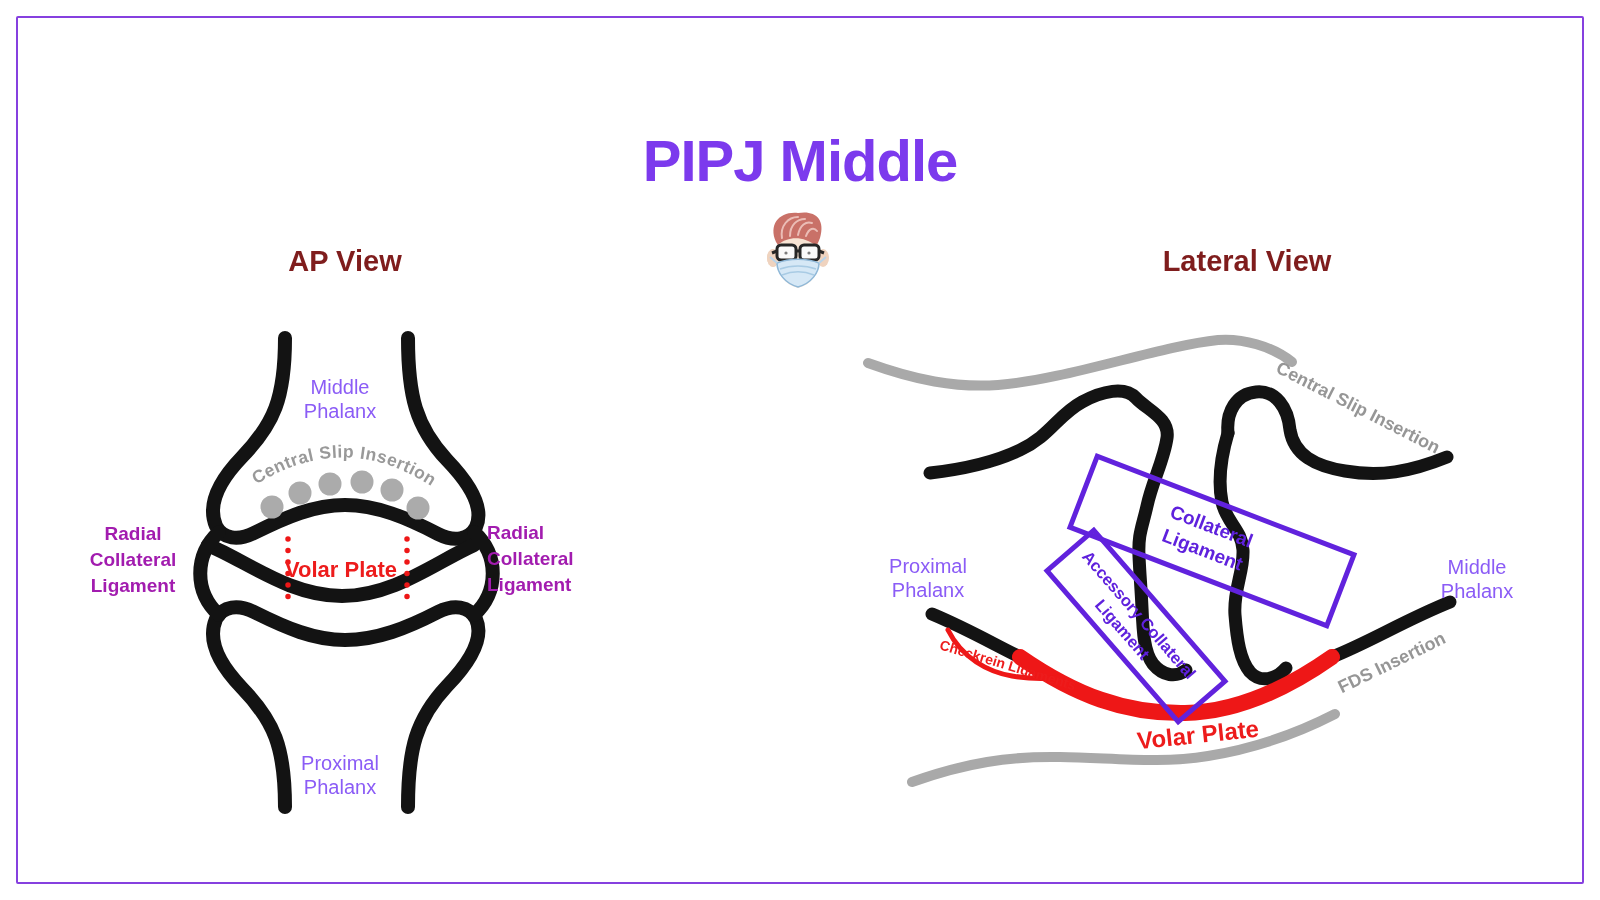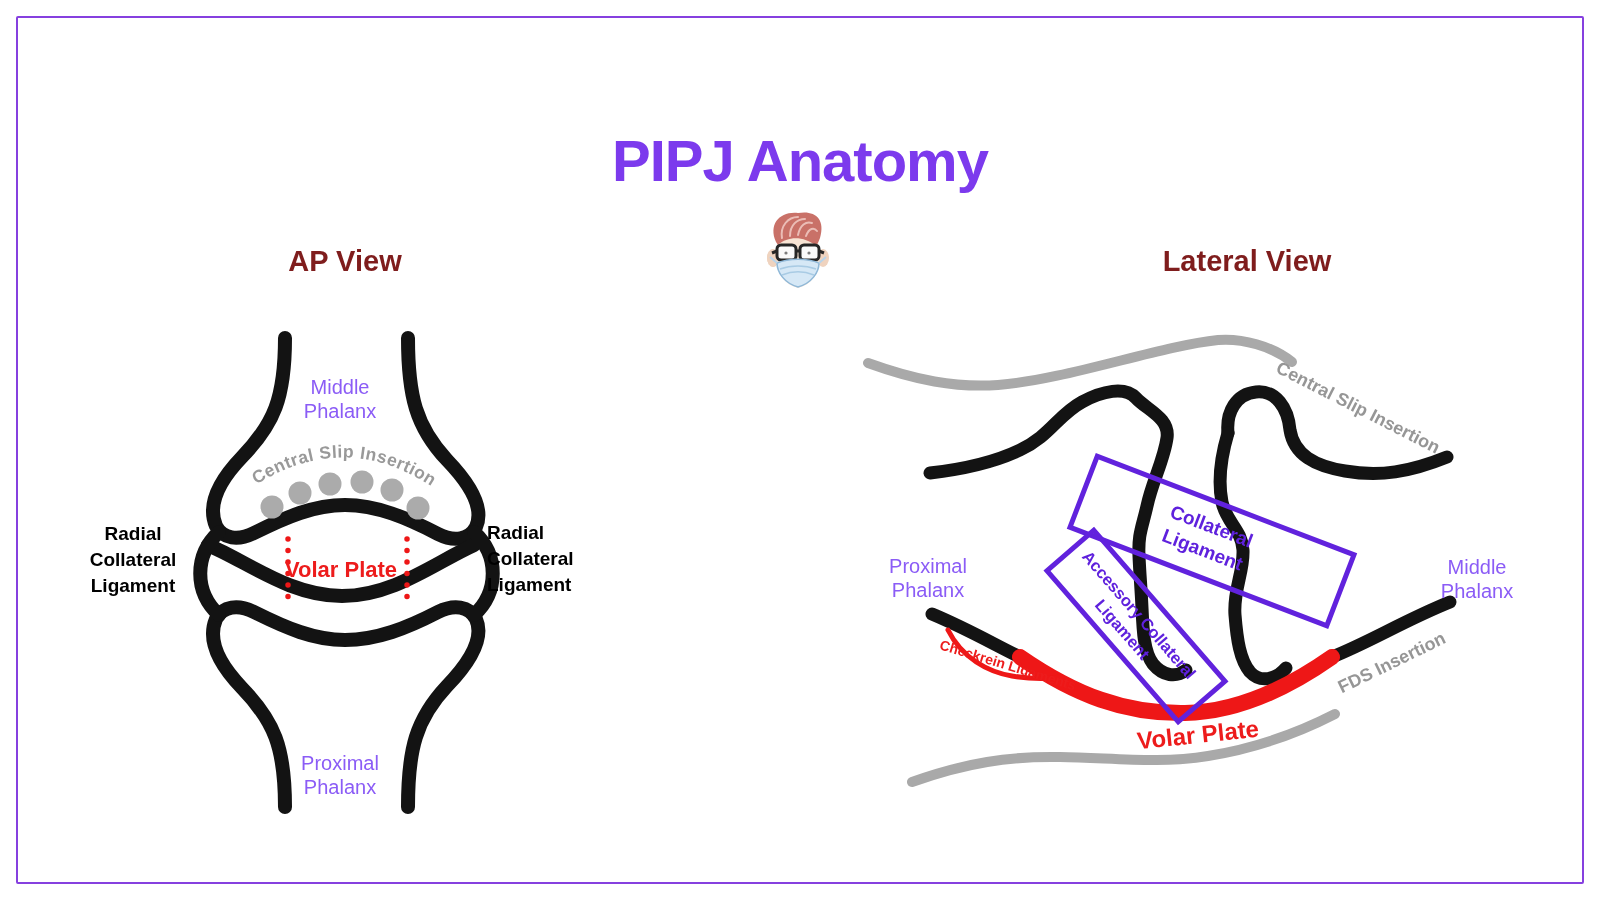--- a/index.html
+++ b/index.html
@@ -8,35 +8,35 @@
     font-family:"Liberation Sans","DejaVu Sans",sans-serif;
   }
   .frame{position:absolute;inset:16px;border:2px solid #8640DF;border-radius:2px;pointer-events:none;}
   .title{
     position:absolute;left:0;right:0;top:88px;text-align:center;
     font-size:58px;font-weight:800;letter-spacing:-1px;color:#7C3AED;
   }
   .lbl{position:absolute;transform:translate(-50%,-50%);text-align:center;white-space:pre-line;}
   .view-heading{font-size:29px;font-weight:700;color:#7f1d1d;letter-spacing:0;}
   .purple-lbl{font-size:20px;font-weight:400;color:#8B5CF6;line-height:24px;margin-top:32px;}
-  .black-lbl{font-size:19px;font-weight:700;color:#000000;line-height:26px;}
+  .black-lbl{font-size:19px;font-weight:700;color:#a21caf;line-height:26px;}
   .red-lbl{color:#ED1C1C;font-weight:700;}
   .gray-lbl{color:#969696;font-weight:700;}
   .box-lbl{color:#5F21DD;font-weight:700;}
   svg{position:absolute;overflow:visible;}
   .diagram-svg path, .diagram-svg line{fill:none;}
 </style>
 </head>
 <body>
 
 <div class="stage">
 
   <div class="frame"></div>
 
-  <h1 class="title">PIPJ Anatomy</h1>
+  <h1 class="title">PIPJ Middle</h1>
 
   <svg style="left:764px;top:208px;" width="68" height="88" viewBox="0 0 68 88">
     <g>
       <ellipse cx="9" cy="50" rx="6" ry="9" fill="#EFD3BF" stroke="#C9A astroke" stroke-width="0"></ellipse>
       <ellipse cx="9" cy="50" rx="6" ry="9" fill="#EFD3BF"></ellipse>
       <ellipse cx="59" cy="50" rx="6" ry="9" fill="#EFD3BF"></ellipse>
     </g>
     <path d="M 14,30 C 24,24 44,24 54,30 L 55,52 C 55,66 48,76 34,80 C 20,76 13,66 13,52 Z" fill="#F7E4D4"></path>
     <g>
       <path d="M 12,34 C 4,16 16,3 34,5 C 50,2 62,10 56,30 C 54,35 53,37 52,38 C 40,28 24,28 14,37 Z" fill="#C97168"></path>

